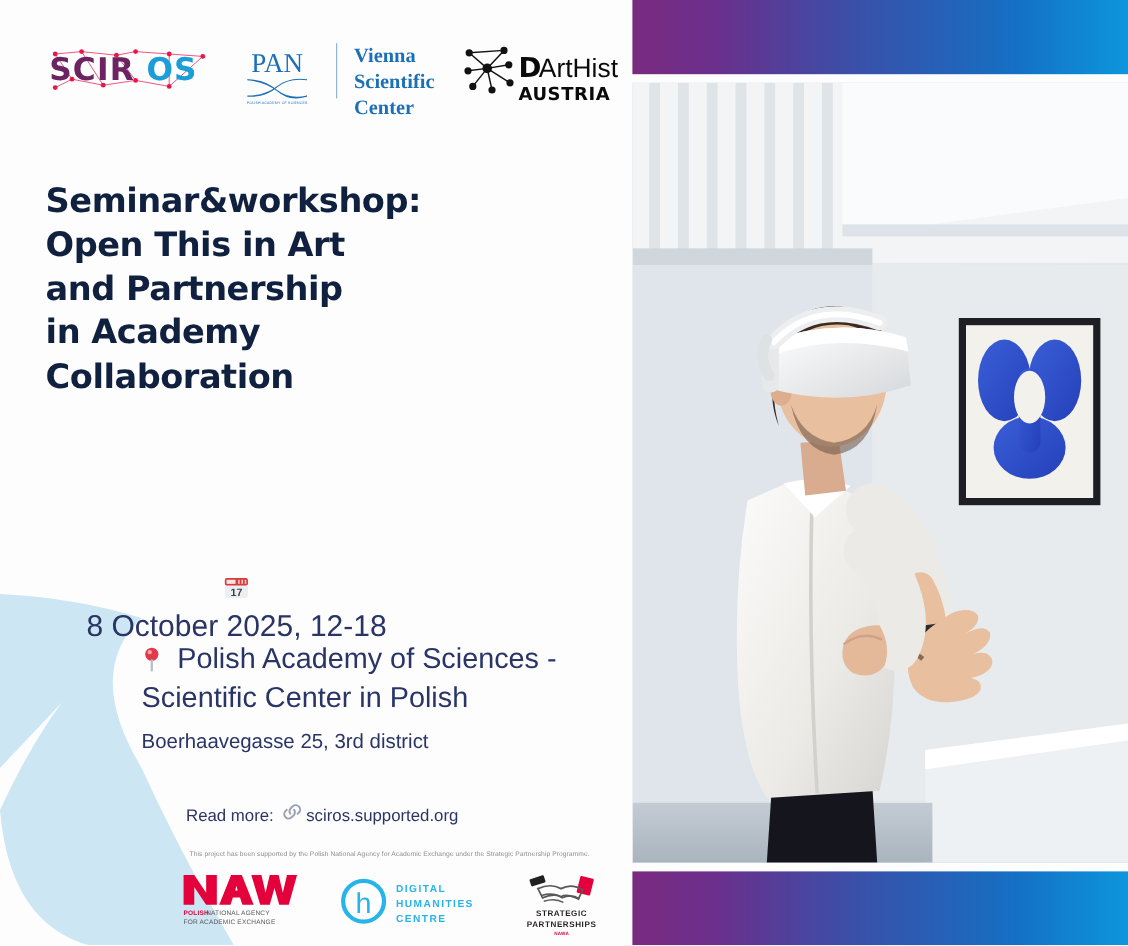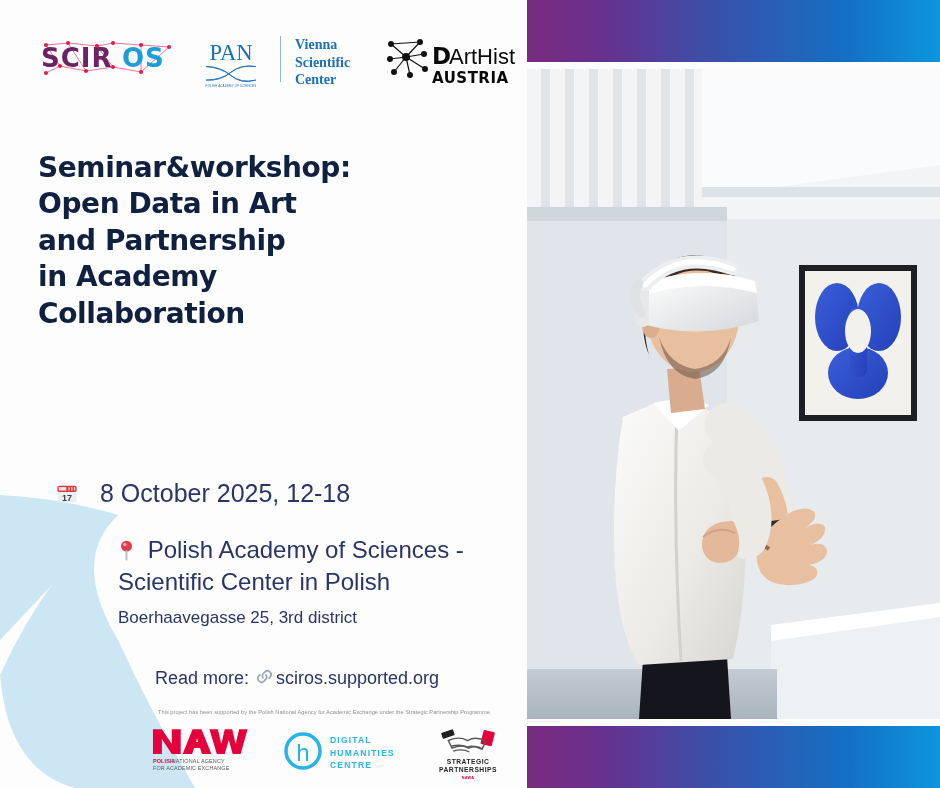--- a/index.html
+++ b/index.html
@@ -45,21 +45,21 @@
     display: flex;
     align-items: flex-start;
   }
 
   .sciros-logo { width: 140px; height: 46px; flex: 0 0 auto; }
   .pan-logo    { width: 70px;  height: 52px; flex: 0 0 auto; margin-left: 18px; }
   .vert-rule   { width: 1px; height: 46px; background: #8fb4d6; margin: 0 14px; flex: 0 0 auto; }
   .vsc-text {
     font-family: "Liberation Serif", serif;
     font-weight: bold;
-    font-size: 14px;
+    font-size: 17px;
     line-height: 1.25;
     color: #1d6fb8;
     flex: 0 0 auto;
     width: 82px;
   }
   .darthist-logo { width: 152px; height: 52px; flex: 0 0 auto; margin-left: 6px; }
 
   
   .headline {
     position: absolute;
@@ -70,28 +70,29 @@
     font-size: 28px;
     line-height: 1.30;
     letter-spacing: -0.4px;
     color: #10203f;
   }
   .headline .hl-line { display: block; white-space: nowrap; }
 
   
   .detail-date {
     position: absolute;
-    left: 56px; top: 479px;
+    left: 72px; top: 479px;
     font-size: 25px;
     color: #2a3566;
     font-weight: 400;
     display: flex;
     align-items: center;
-    gap: 22px;
+    gap: 7px;
     white-space: nowrap;
+    flex-direction: column;
   }
 
   .detail-venue {
     position: absolute;
     left: 118px; top: 534px;
     width: 400px;
     font-size: 24px;
     line-height: 1.33;
     color: #2a3566;
   }
@@ -101,21 +102,21 @@
     position: absolute;
     left: 118px; top: 608px;
     font-size: 17px;
     color: #2a3566;
     white-space: nowrap;
   }
 
   .detail-readmore {
     position: absolute;
     left: 155px; top: 667px;
-    font-size: 18px;
+    font-size: 14px;
     color: #2a3566;
     white-space: nowrap;
     display: flex;
     align-items: baseline;
   }
   .detail-readmore .link-ico { margin: 0 2px 0 6px; }
 
   
   .fund-note {
     position: absolute;
@@ -251,21 +252,21 @@
             <circle cx="82" cy="66" r="6"></circle>
         </g>
         <text x="96" y="56" font-family="'DejaVu Sans','Liberation Sans',sans-serif" font-weight="bold" font-size="46" fill="#0a0a0a">D</text>
         <text x="130" y="56" font-family="'Liberation Sans',sans-serif" font-weight="300" font-size="44" fill="#0a0a0a">ArtHist</text>
         <text x="96" y="94" font-family="'DejaVu Sans','Liberation Sans',sans-serif" font-weight="bold" font-size="30" letter-spacing="1" fill="#0a0a0a">AUSTRIA</text>
       </svg>
     </div>
 
     <h1 class="headline">
       <span class="hl-line">Seminar&amp;workshop:</span>
-      <span class="hl-line">Open Data in Art</span>
+      <span class="hl-line">Open This in Art</span>
       <span class="hl-line">and Partnership</span>
       <span class="hl-line">in Academy</span>
       <span class="hl-line">Collaboration</span>
     </h1>
 
     <div class="detail-date">
       <svg width="22" height="22" viewBox="0 0 32 32">
         <rect x="2" y="4" width="28" height="24" rx="2.5" fill="#eceff1"></rect>
         <rect x="2" y="4" width="28" height="9" rx="2.5" fill="#d93b3b"></rect>
         <rect x="4" y="6" width="11" height="5" fill="#ffffff" opacity="0.85"></rect>

